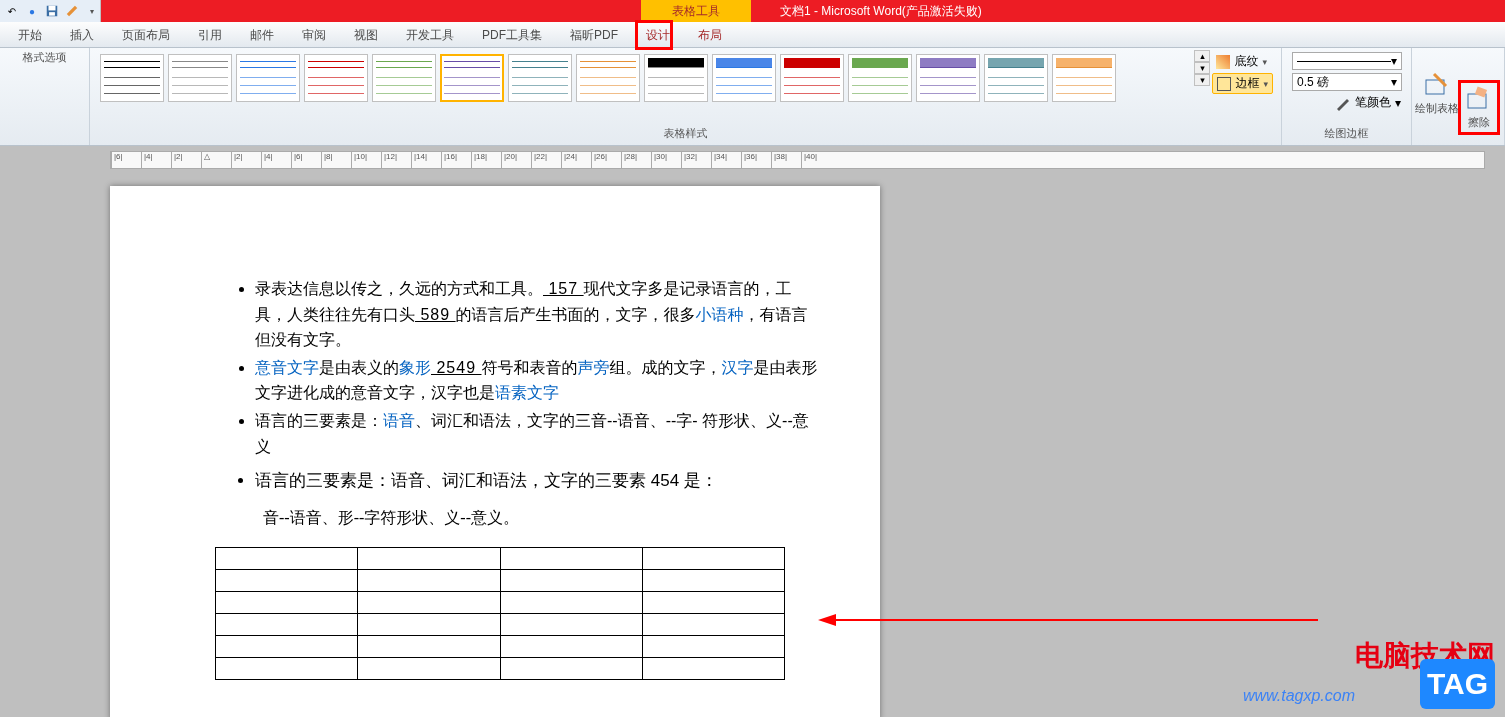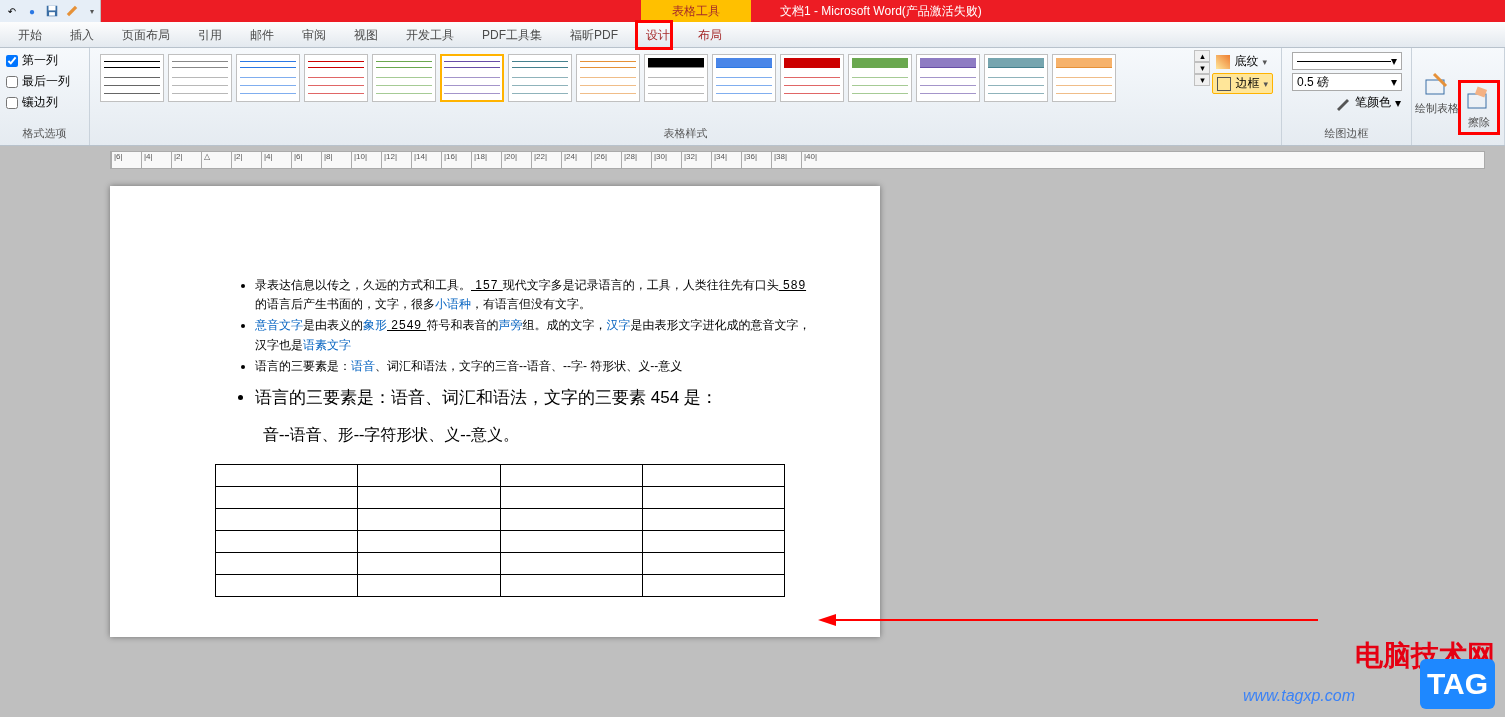--- a/index.html
+++ b/index.html
@@ -60,21 +60,21 @@
 
 .big-btn{ width:42px; display:flex; flex-direction:column; align-items:center; justify-content:center; gap:2px; font-size:11px; color:#4b4b4b; cursor:pointer; padding:4px 2px; white-space:nowrap;}
 .big-btn .ic{ width:28px; height:28px; display:flex; align-items:center; justify-content:center; font-size:18px;}
 .hl-box2{ border:3px solid #ff0000; padding:2px;margin-top:28px;}
 
 
 .canvas-area{ position:absolute; top:146px; left:0; right:0; bottom:0; background:#bfbfbf; overflow:hidden;}
 .ruler{ position:absolute; top:5px; left:110px; right:20px; height:18px; background:#f8f8f8; border:1px solid #aaa; font-size:8px; color:#555; display:flex; align-items:center; overflow:hidden;}
 .ruler .tick{ width:30px; border-left:1px solid #aaa; height:100%; display:flex; align-items:flex-start; padding-left:2px;}
 .page{ position:absolute; top:40px; left:110px; width:770px; background:#fff; box-shadow:0 0 6px rgba(0,0,0,.4); padding:90px 60px 40px 105px; }
-.bullets{ list-style:disc; padding-left:40px; font-size:12px; line-height:1.6; color:#000;}
+.bullets{ list-style:disc; padding-left:40px; font-size:16px; line-height:1.6; color:#000;}
 .bullets li{ margin-bottom:2px; font-family:"SimSun",serif;}
 .bullets .num{ text-decoration:underline; letter-spacing:1px;}
 .blue{ color:#0563c1;}
 .big-bullet{ list-style:disc; padding-left:40px; font-size:17px; margin-top:10px; font-family:"SimSun",serif;}
 .final-line{ font-size:16px; margin-left:48px; margin-top:16px; font-family:"SimSun",serif;}
 .doc-table{ border-collapse:collapse; width:570px; margin-top:18px; margin-left:0px;}
 .doc-table td{ border:1px solid #000; height:22px; }
 
 .arrow{ position:absolute; top:464px; left:818px; width:500px; height:20px; pointer-events:none;}
 .arrow line{ stroke:#ff0000; stroke-width:2;}
@@ -120,34 +120,20 @@
   <div class="tab">开发工具</div>
   <div class="tab">PDF工具集</div>
   <div class="tab">福昕PDF</div>
   <div class="tab ctx hl">设计</div>
   <div class="tab ctx">布局</div>
 </div>
 <div class="hl-box1"></div>
 
 <div class="ribbon">
   <div class="group" style="width:90px">
-    <div class="checks">
-      <label>
-          <input type="checkbox" checked="" style="">
-          <span>第一列</span>
-        </label>
-      <label>
-          <input type="checkbox" style="">
-          <span>最后一列</span>
-        </label>
-      <label>
-          <input type="checkbox" style="">
-          <span>镶边列</span>
-        </label>
-    </div>
     <div class="group-label">格式选项</div>
   </div>
 
   <div class="group" style="flex:1">
     <div style="display:flex; align-items:flex-start;">
       <div class="styles-gallery">
         <div class="swatch sw-black">
             <div class="rows">
               <div></div>
               <div></div>

